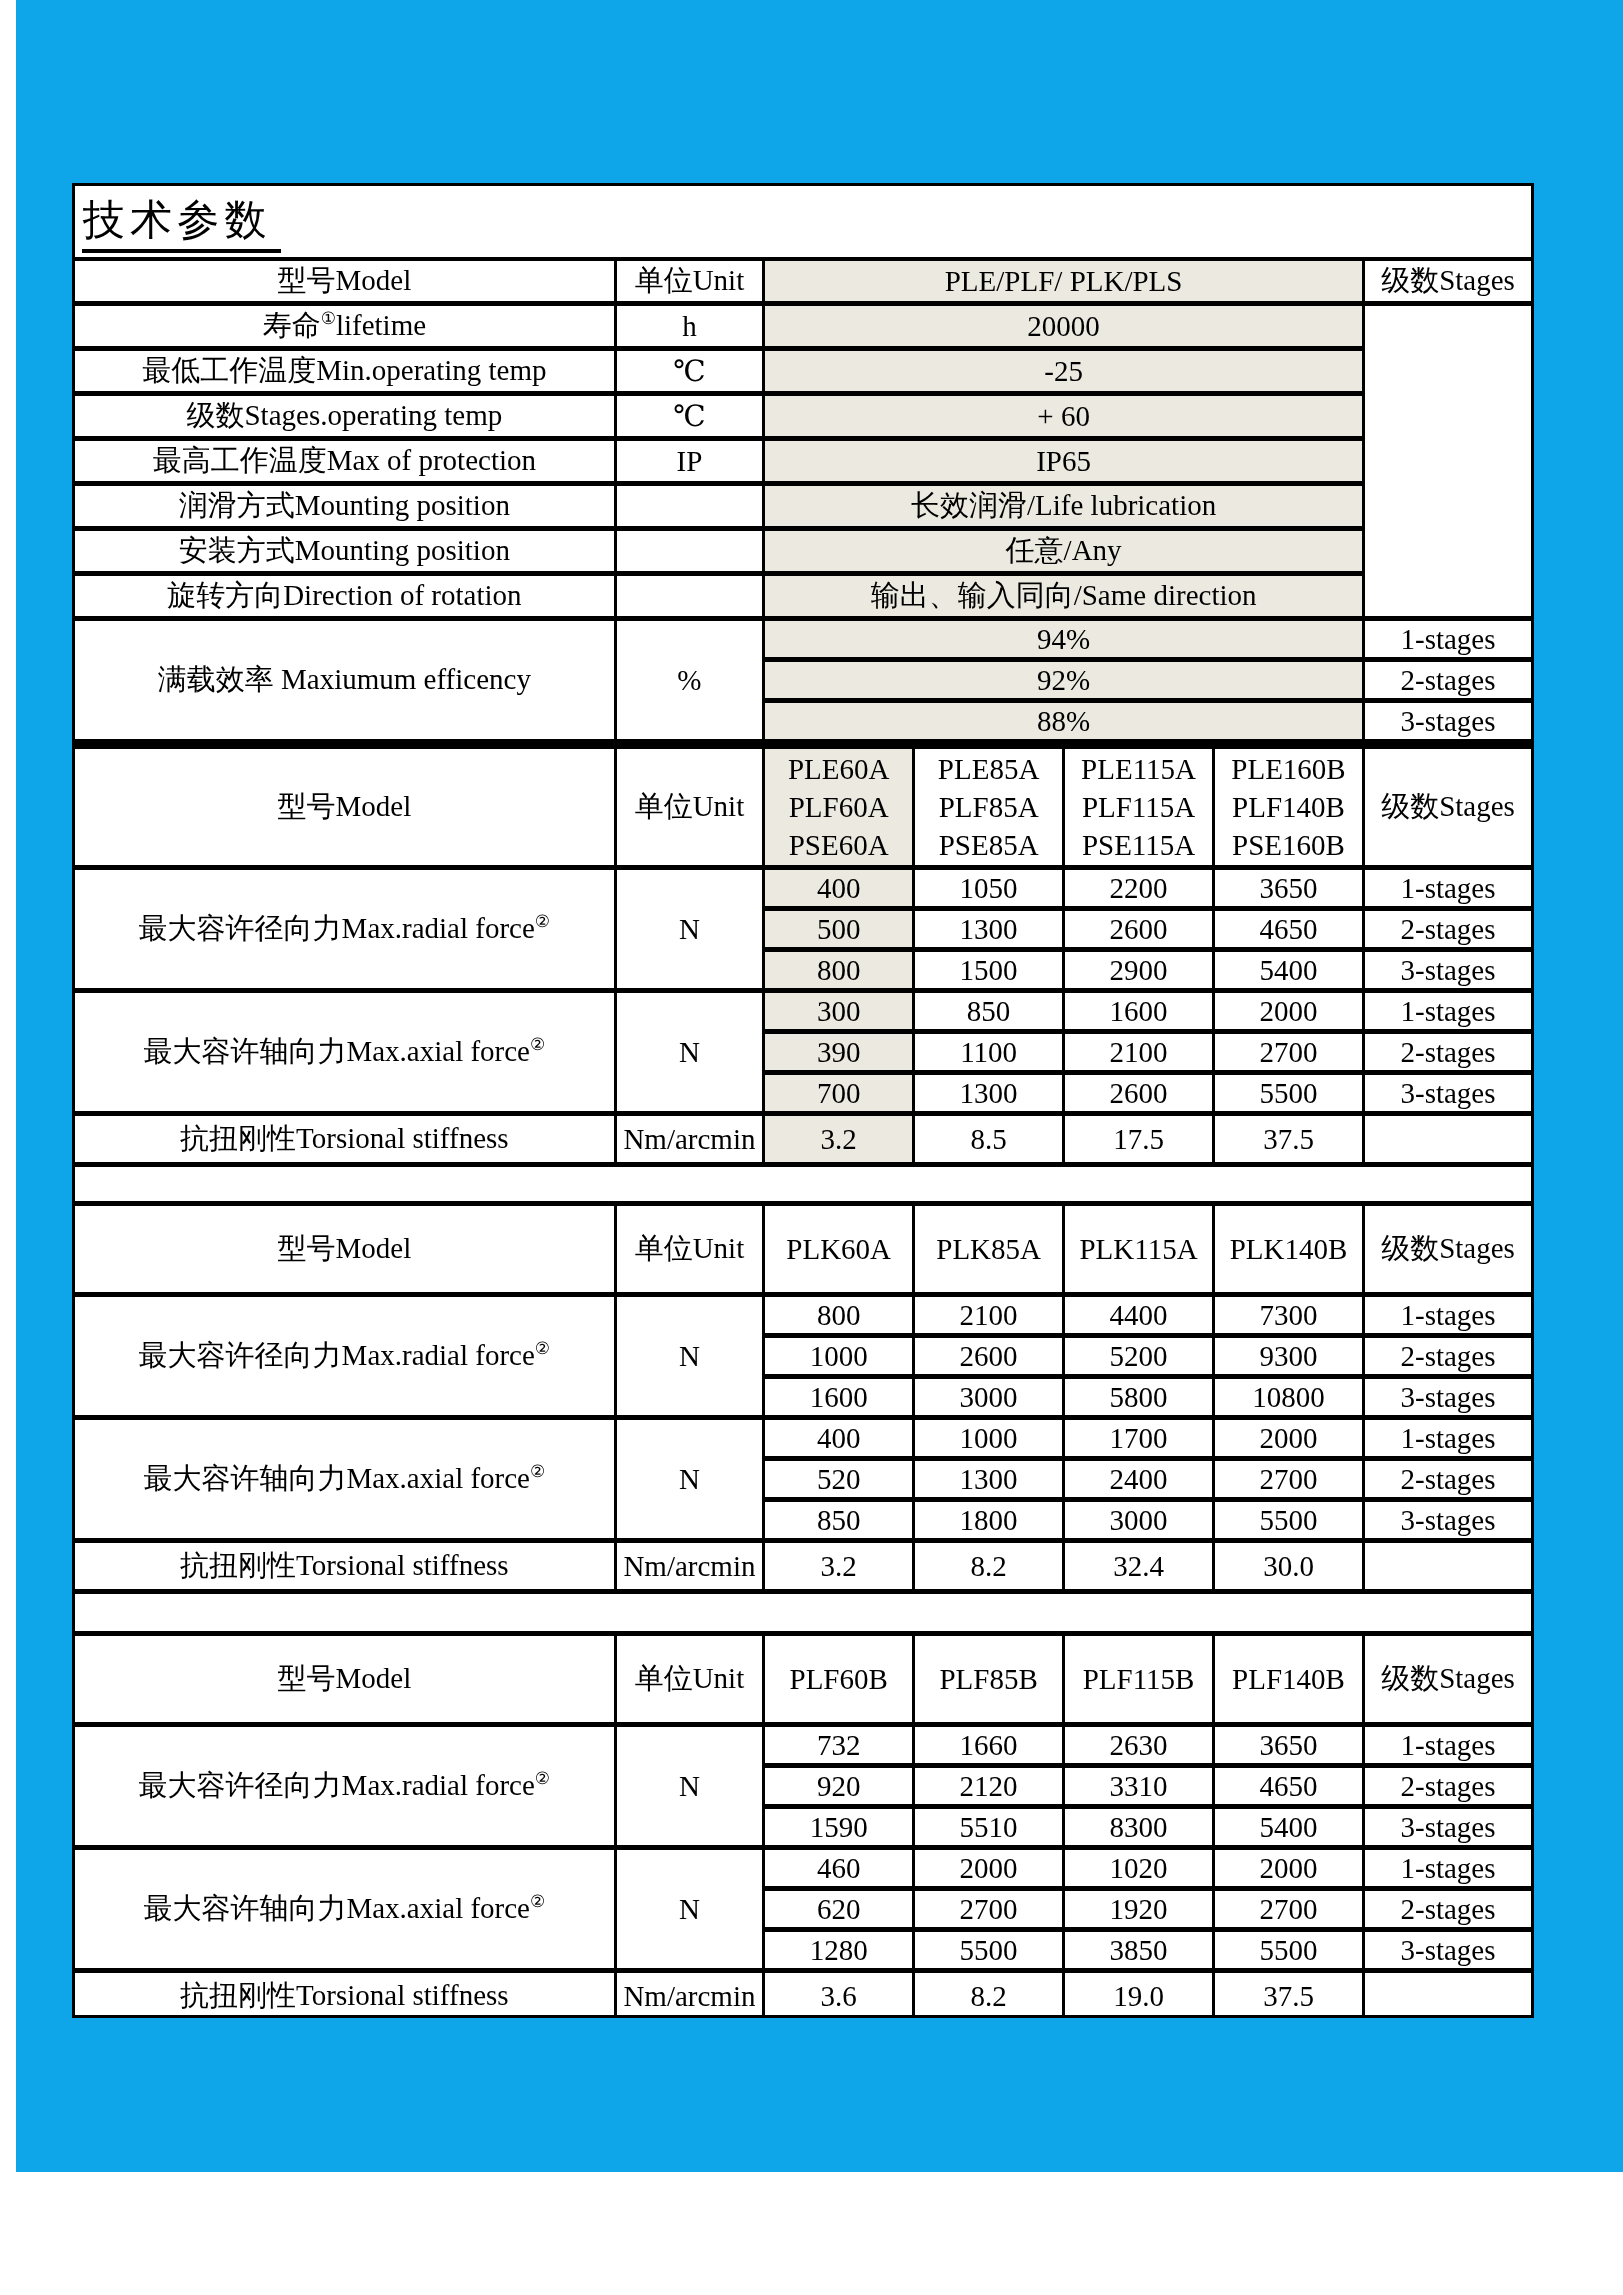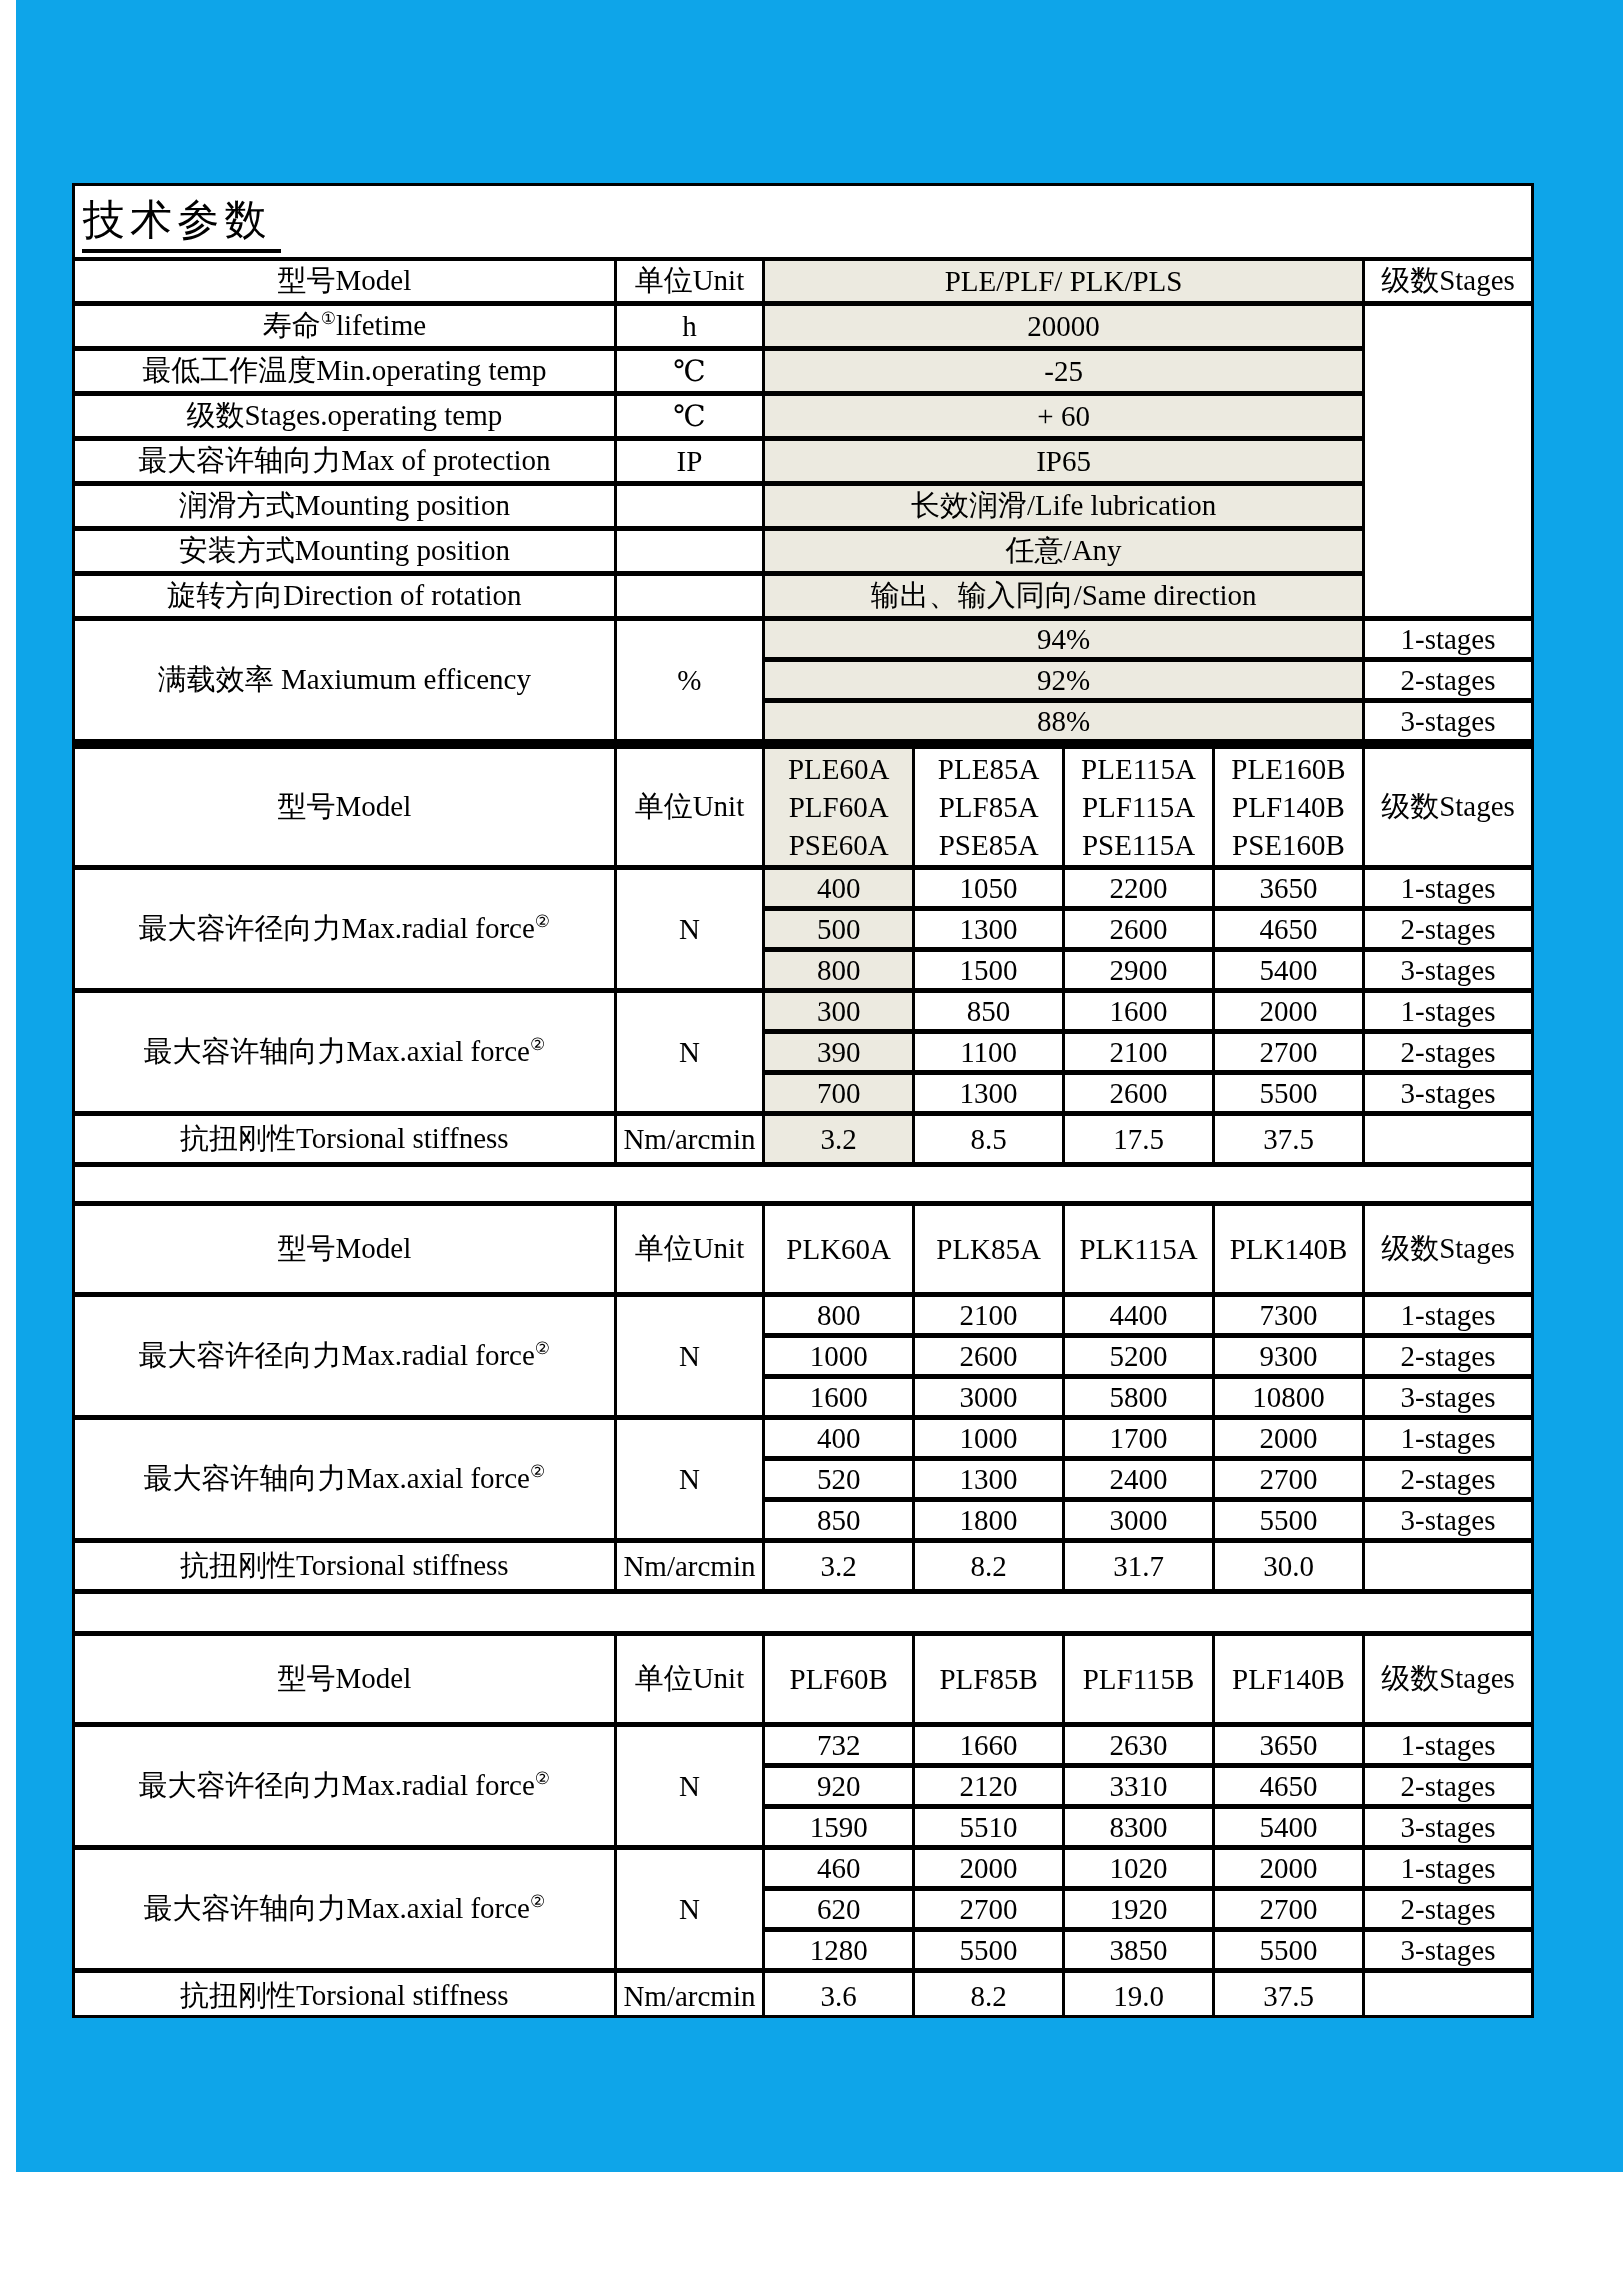--- a/index.html
+++ b/index.html
@@ -87,21 +87,21 @@
       <td>最低工作温度Min.operating temp</td>
       <td>℃</td>
       <td colspan="4" class="beige">-25</td>
     </tr>
     <tr class="h55">
       <td>级数Stages.operating temp</td>
       <td>℃</td>
       <td colspan="4" class="beige">+ 60</td>
     </tr>
     <tr class="h55">
-      <td>最大容许轴向力Max of protection</td>
+      <td>最高工作温度Max of protection</td>
       <td>IP</td>
       <td colspan="4" class="beige">IP65</td>
     </tr>
     <tr class="h55">
       <td>润滑方式Mounting position</td>
       <td></td>
       <td colspan="4" class="beige">长效润滑/Life lubrication</td>
     </tr>
     <tr class="h55">
       <td>安装方式Mounting position</td>
@@ -290,21 +290,21 @@
       <td>1800</td>
       <td>3000</td>
       <td>5500</td>
       <td>3-stages</td>
     </tr>
     <tr class="h70">
       <td>抗扭刚性Torsional stiffness</td>
       <td>Nm/arcmin</td>
       <td>3.2</td>
       <td>8.2</td>
-      <td>31.7</td>
+      <td>32.4</td>
       <td>30.0</td>
       <td></td>
     </tr>
   </tbody>
       </table>
 
   <div class="gap gap2"></div>
 
   <table class="tbl">
     <colgroup>

